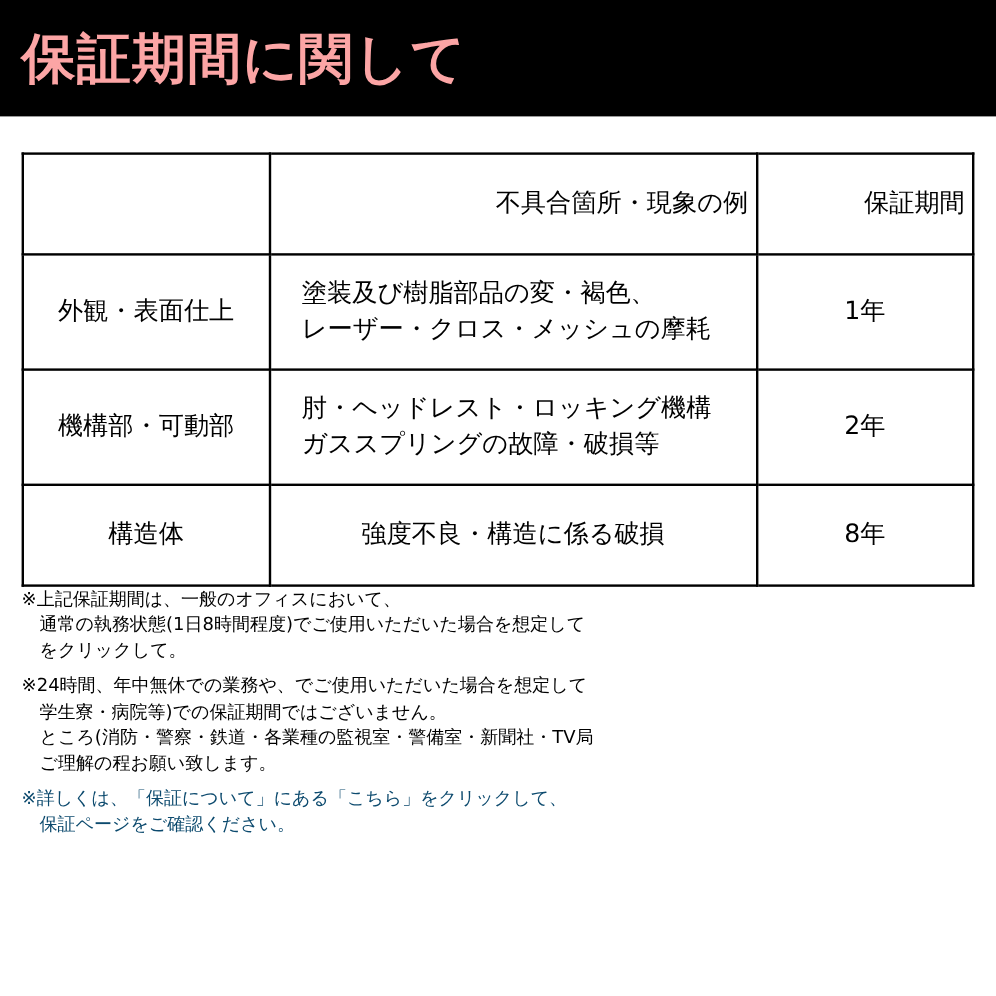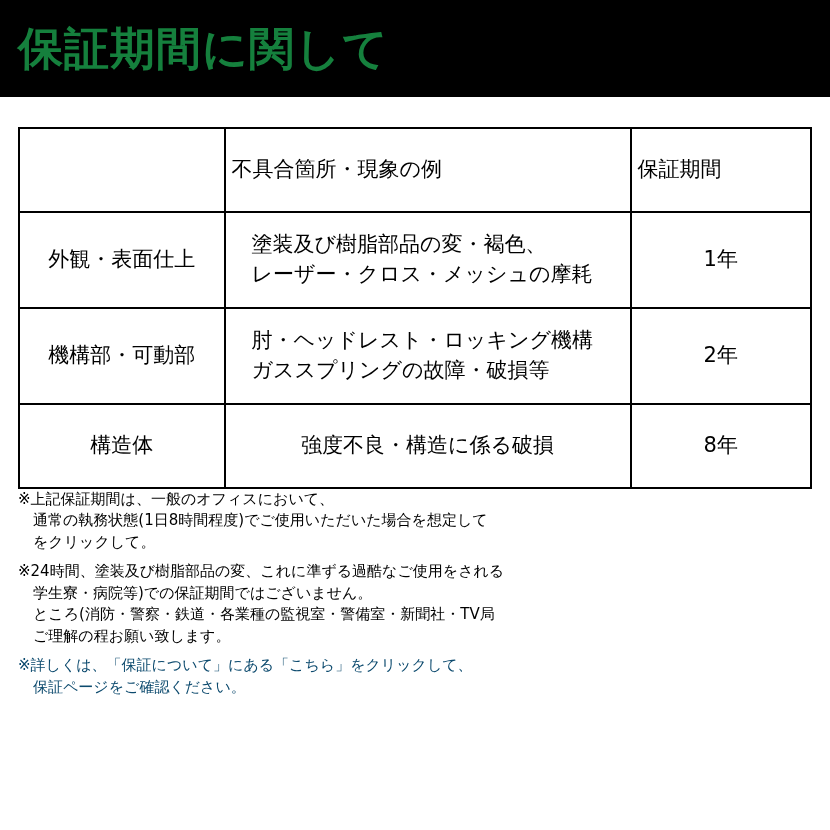--- a/index.html
+++ b/index.html
@@ -21,21 +21,21 @@
   }
   .header-band {
     background: #000000;
     height: 97px;
     display: flex;
     align-items: center;
     padding-left: 18px;
     box-sizing: border-box;
   }
   .header-title {
-    color: #15803d;
+    color: #fca5a5;
     font-size: 45px;
     font-weight: bold;
     letter-spacing: 1px;
     line-height: 1;
   }
   .content {
     padding: 0 18px;
     box-sizing: border-box;
   }
   table.warranty {
@@ -53,21 +53,21 @@
     color: #000000;
     font-weight: normal;
     line-height: 1.42;
   }
   .col-a { width: 205px; }
   .col-b { width: 405px; }
   .col-c { width: 180px; }
 
   thead th {
     height: 66px;
-    text-align: left;
+    text-align: right;
     font-size: 25px;
   }
   thead th.blank { border-top: 2px solid #000; }
   tbody td.cat {
     text-align: center;
     font-size: 21px;
   }
   tbody td.desc {
     text-align: left;
     padding-left: 26px;
@@ -152,21 +152,21 @@
 
     <div class="notes">
 
       <div class="note-block">
         <div class="note-line">※上記保証期間は、一般のオフィスにおいて、</div>
         <div class="note-line">　通常の執務状態(1日8時間程度)でご使用いただいた場合を想定して</div>
         <div class="note-line">　をクリックして。</div>
       </div>
 
       <div class="note-block">
-        <div class="note-line">※24時間、塗装及び樹脂部品の変、これに準ずる過酷なご使用をされる</div>
+        <div class="note-line">※24時間、年中無休での業務や、でご使用いただいた場合を想定して</div>
         <div class="note-line">　学生寮・病院等)での保証期間ではございません。</div>
         <div class="note-line">　ところ(消防・警察・鉄道・各業種の監視室・警備室・新聞社・TV局</div>
         <div class="note-line">　ご理解の程お願い致します。</div>
       </div>
 
       <div class="note-block note-red">
         <div class="note-line">※詳しくは、「保証について」にある「こちら」をクリックして、</div>
         <div class="note-line">　保証ページをご確認ください。</div>
       </div>
 

